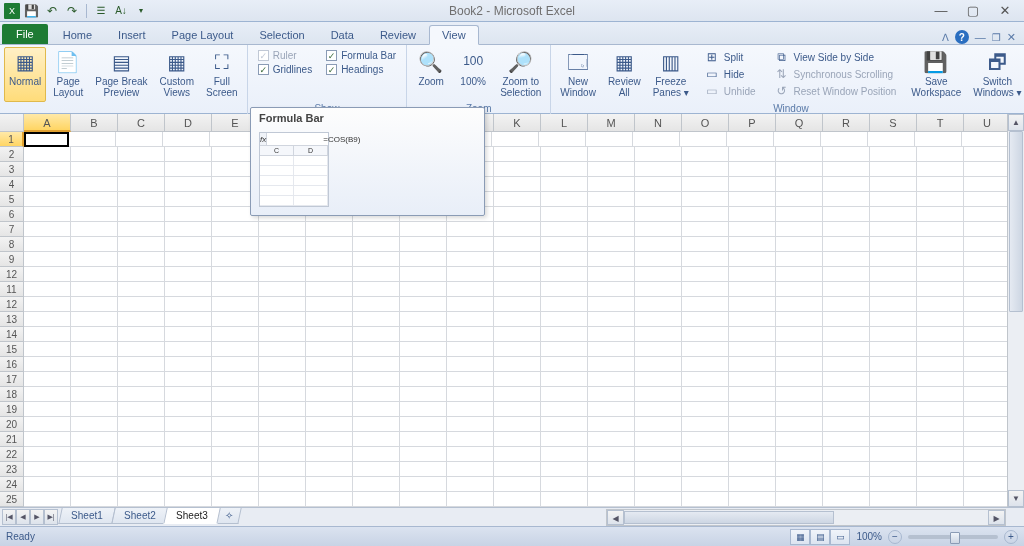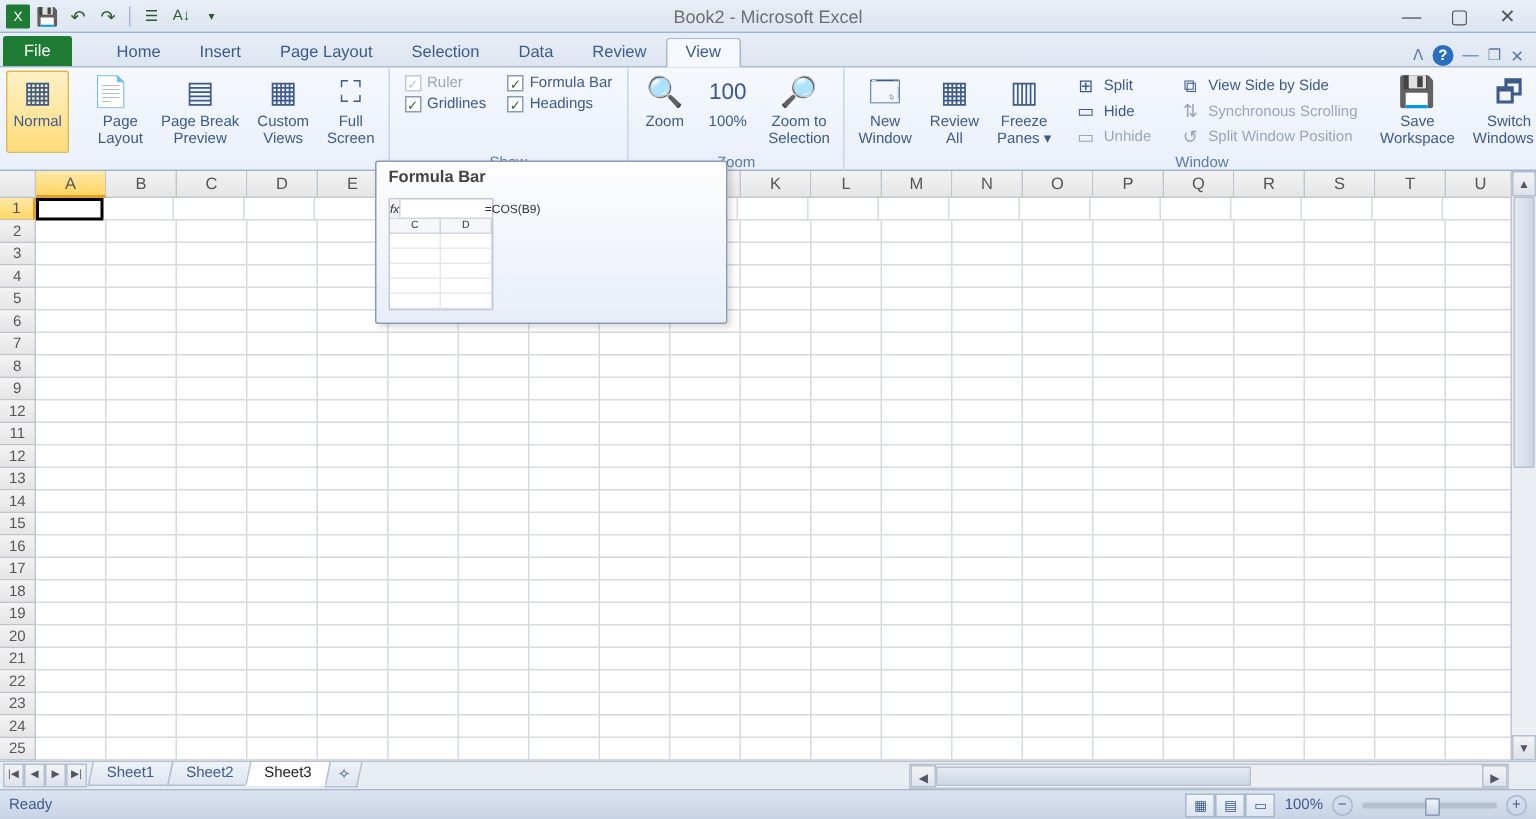--- a/index.html
+++ b/index.html
@@ -65,21 +65,21 @@
     align-items: flex-end;
     padding-left: 2px;
     position: relative;
   }
   .file-tab {
     background: #1e7b34;
     color: #fff;
     padding: 3px 14px;
     font-size: 11px;
     border-radius: 2px 2px 0 0;
-    margin-right: 17px;
+    margin-right: 2px;
     height: 20px;
     display: flex; align-items: center;
   }
   .menu-tab {
     padding: 3px 12px;
     font-size: 11px;
     color: #3c5a8a;
     height: 20px;
     display: flex; align-items: center;
     border: 1px solid transparent;
@@ -534,21 +534,21 @@
   <div class="ribbon-groups">
 
     <div class="ribbon-group">
       <div class="ribbon-group-items">
         <div class="big-btn active">
           <div class="bicon">▦</div>
           <div>Normal</div>
         </div>
         <div class="big-btn">
           <div class="bicon">📄</div>
-          <div style="white-space:pre;margin-left:12px;">Page
+          <div style="white-space:pre;">Page
 Layout</div>
         </div>
         <div class="big-btn">
           <div class="bicon">▤</div>
           <div style="white-space:pre;">Page Break
 Preview</div>
         </div>
         <div class="big-btn">
           <div class="bicon">▦</div>
           <div style="white-space:pre;">Custom
@@ -588,21 +588,21 @@
       <div class="ribbon-group-label">Show</div>
     </div>
 
     <div class="ribbon-group">
       <div class="ribbon-group-items">
         <div class="big-btn">
             <div class="bicon">🔍</div>
             <div>Zoom</div>
           </div>
         <div class="big-btn">
-            <div class="bicon" style="font-size:15px;">100</div>
+            <div class="bicon" style="font-size:12px;">100</div>
             <div>100%</div>
           </div>
         <div class="big-btn">
             <div class="bicon">🔎</div>
             <div style="white-space:pre;">Zoom to
 Selection</div>
           </div>
       </div>
       <div class="ribbon-group-label">Zoom</div>
     </div>
@@ -642,21 +642,21 @@
           <div class="small-btn">
               <span class="sicon">⧉</span>
               <span>View Side by Side</span>
             </div>
           <div class="small-btn disabled">
               <span class="sicon">⇅</span>
               <span>Synchronous Scrolling</span>
             </div>
           <div class="small-btn disabled">
               <span class="sicon">↺</span>
-              <span>Split Window Position</span>
+              <span>Reset Window Position</span>
             </div>
         </div>
         <div class="big-btn">
             <div class="bicon">💾</div>
             <div style="white-space:pre;">Save
 Workspace</div>
           </div>
         <div class="big-btn">
             <div class="bicon">🗗</div>
             <div style="white-space:pre;">Switch

